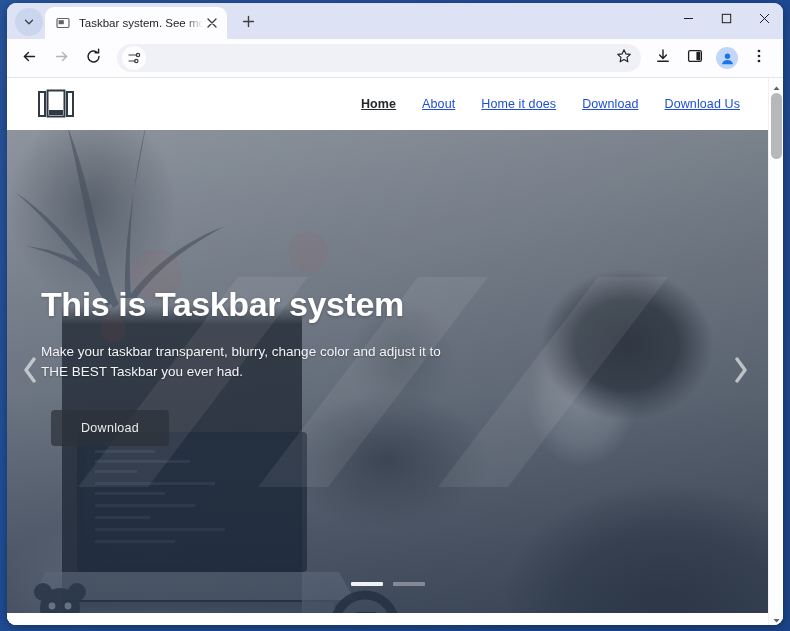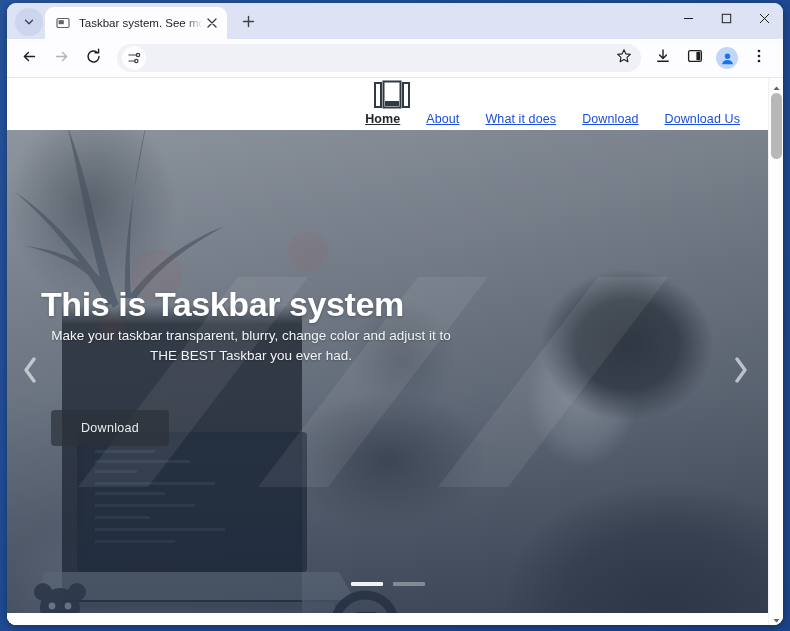--- a/index.html
+++ b/index.html
@@ -150,21 +150,20 @@
     background: #fff;
   }
 
   
   #site-header {
     height: 52px;
     background: #ffffff;
     display: flex;
     align-items: center;
     padding: 0 18px 0 26px;
-    flex-direction: column;
   }
   #logo { width: 46px; height: 34px; display:flex;align-items:center; }
   #site-nav {
     margin-left: auto;
     display: flex;
     align-items: center;
     gap: 26px;
     padding-right: 10px;
   }
   .navlink {
@@ -244,27 +243,26 @@
     position: absolute;
     left: 34px; top: 155px;
     font-size: 34px;
     font-weight: 700;
     color: #ffffff;
     letter-spacing: -.4px;
     text-shadow: 0 1px 3px rgba(0,0,0,.25);
   }
   #hero-sub {
     position: absolute;
-    left: 34px; top: 196px;
+    left: 34px; top: 212px;
     width: 420px;
     font-size: 13.5px;
     line-height: 20px;
     color: #f2f4f6;
     text-shadow: 0 1px 2px rgba(0,0,0,.3);
-    text-align: center;
   }
   #hero-cta {
     position: absolute;
     left: 44px; top: 280px;
     background: rgba(44,50,58,.72);
     color: #e9ecef;
     border: 0;
     border-radius: 4px;
     padding: 11px 30px;
     font-size: 12.5px;
@@ -470,21 +468,21 @@
             <svg width="46" height="34" viewBox="0 0 46 34">
               <path d="M6 5 H12 V29 H6 Z" fill="none" stroke="#2f3a45" stroke-width="2"></path>
               <path d="M34 5 H40 V29 H34 Z" fill="none" stroke="#2f3a45" stroke-width="2"></path>
               <rect x="14.5" y="3.5" width="17" height="26" fill="#ffffff" stroke="#2f3a45" stroke-width="2"></rect>
               <rect x="16" y="23" width="14" height="5" fill="#2f3a45"></rect>
             </svg>
           </div>
           <nav id="site-nav">
             <a class="navlink active" href="#">Home</a>
             <a class="navlink" href="#">About</a>
-            <a class="navlink" href="#">What it does</a>
+            <a class="navlink" href="#">Home it does</a>
             <a class="navlink" href="#">Download</a>
             <a class="navlink" href="#">Download Us</a>
           </nav>
         </div>
 
         <section id="hero">
           <div id="hero-photo"></div>
 
           <svg id="hero-plant" viewBox="0 0 230 230">
             <g fill="#4a545e">

